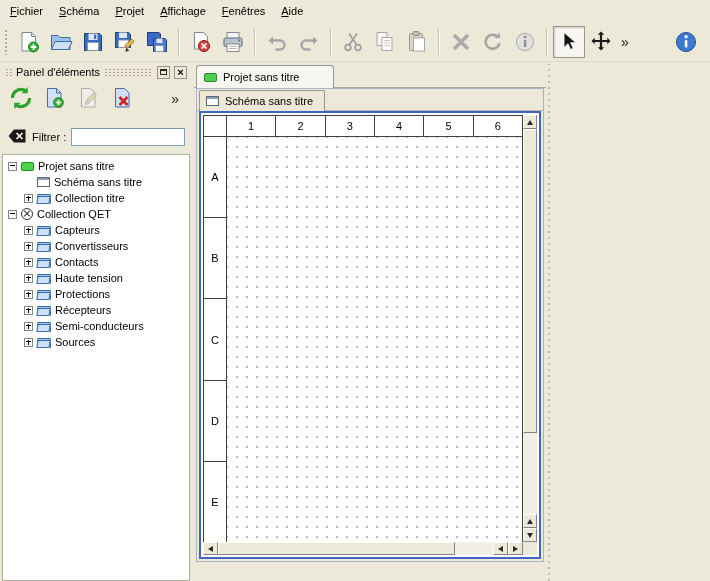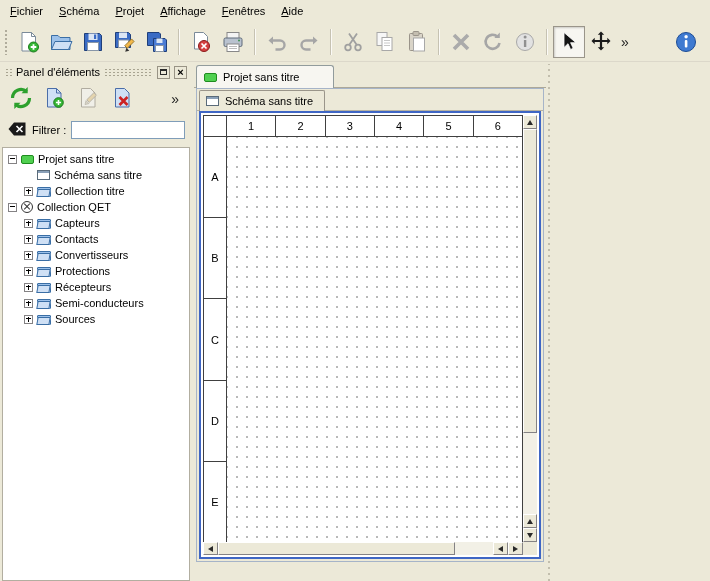--- a/index.html
+++ b/index.html
@@ -34,21 +34,21 @@
   .dock-btn{width:13px;height:13px;flex:0 0 13px;display:flex;align-items:center;justify-content:center;border:1px solid #989385;background:#ece9d8}
   .float-glyph{width:7px;height:6px;border:1px solid #2a2a2a;border-top-width:2px}
   .close-glyph::before{content:"×";font-size:11px;font-weight:bold;line-height:1}
 
   
   .panel-toolbar{height:38px;flex:0 0 38px;display:flex;align-items:center;gap:4px;padding:2px 2px 2px 4px}
   .pbtn{width:30px;height:30px;display:flex;align-items:center;justify-content:center}
   .panel-toolbar .overflow{margin-left:auto;margin-right:5px}
 
   
-  .filter-row{height:24px;flex:0 0 24px;display:flex;align-items:center;gap:5px;padding:0 5px;}
+  .filter-row{height:24px;flex:0 0 24px;display:flex;align-items:center;gap:5px;padding:0 5px;margin-top:7px}
   .filter-input{flex:1;height:18px;min-width:0;border:1px solid #7f9db9;background:#fff;font:inherit;padding:0 3px}
 
   
   .tree{flex:1;background:#fff;border:1px solid #b2aea0;margin-top:5px;overflow:hidden;padding-top:3px}
   .trow{height:16px;display:flex;align-items:center;gap:4px;padding-left:5px;white-space:nowrap;cursor:default}
   .trow.l1{padding-left:21px}
   .exp{width:9px;height:9px;flex:0 0 9px;border:1px solid #848284;background:#fff;position:relative}
   .exp::before{content:"";position:absolute;left:1px;right:1px;top:50%;height:1px;margin-top:-1px;background:#000}
   .exp.plus::after{content:"";position:absolute;top:1px;bottom:1px;left:50%;width:1px;margin-left:-1px;background:#000}
   .exp-spacer{width:9px;flex:0 0 9px}
@@ -394,26 +394,31 @@
           <span>Collection QET</span>
         </div>
       <div class="trow l1">
           <span class="exp plus"></span>
           <span class="ti i-folder"></span>
           <span>Capteurs</span>
         </div>
       <div class="trow l1">
           <span class="exp plus"></span>
           <span class="ti i-folder"></span>
+          <span>Convertisseurs</span>
+        </div>
+      <div class="trow l1">
+          <span class="exp plus"></span>
+          <span class="ti i-folder"></span>
           <span>Contacts</span>
         </div>
       <div class="trow l1">
           <span class="exp plus"></span>
           <span class="ti i-folder"></span>
-          <span>Convertisseurs</span>
+          <span>Haute tension</span>
         </div>
       <div class="trow l1">
           <span class="exp plus"></span>
           <span class="ti i-folder"></span>
           <span>Protections</span>
         </div>
       <div class="trow l1">
           <span class="exp plus"></span>
           <span class="ti i-folder"></span>
           <span>Récepteurs</span>

